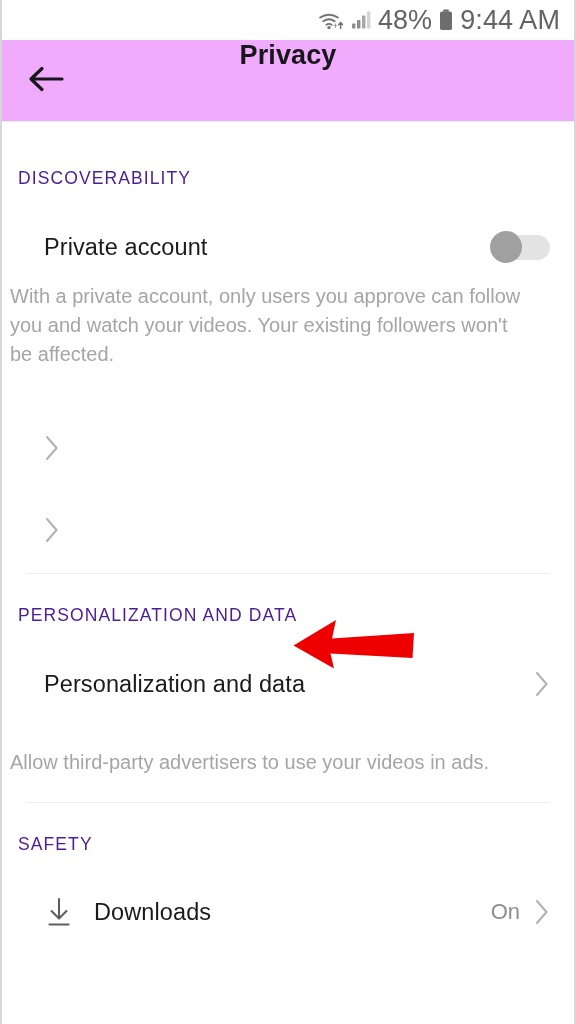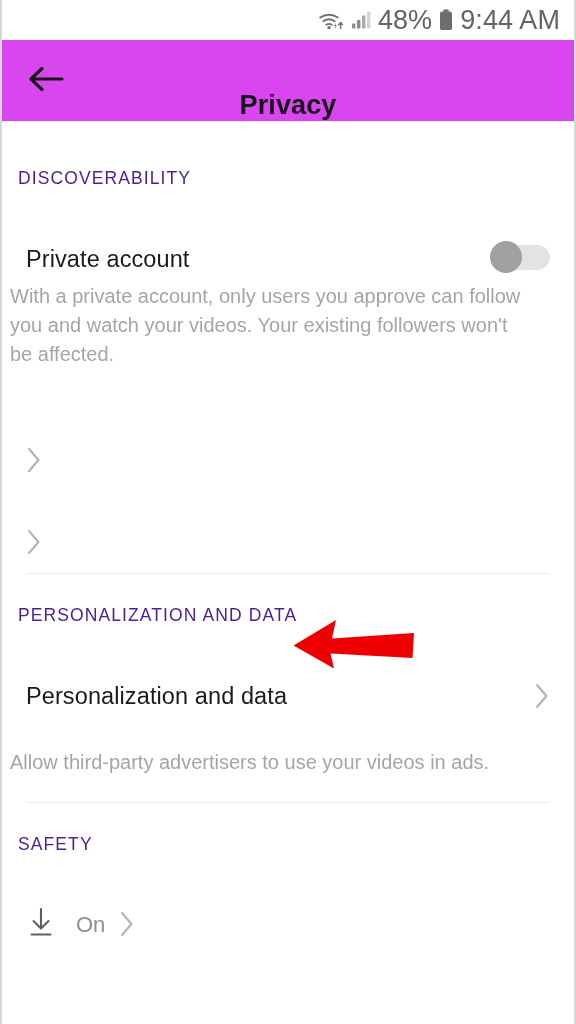--- a/index.html
+++ b/index.html
@@ -34,23 +34,23 @@
     letter-spacing:.1px;
     text-align:right;
   }
   .sb-icon { display:flex; align-items:center; }
 
   
   .header {
     position:relative;
     height:82px;
     display:flex;
-    align-items:flex-end;
+    align-items:flex-start;
     border-bottom:1px solid #ececec;
-    background:#d946ef;
+    background:#f0abfc;
   }
   .back-btn {
     position:absolute;
     left:22px; top:50%;
     transform:translateY(-50%);
     width:44px; height:44px;
     display:flex; align-items:center; justify-content:center;
     cursor:pointer;
   }
   .header-title {
@@ -66,23 +66,24 @@
   .section-title {
     font-size:17.5px;
     color:#4c1d95;
     letter-spacing:1.1px;
     padding:0 16px;
     font-weight:normal;
   }
 
   .row {
     display:flex;
-    align-items:flex-end;
+    align-items:center;
     padding:0 24px;
     min-height:52px;
+    margin-left:18px;
   }
   .row-label {
     font-size:23.5px;
     color:#1b1b1d;
     flex:1;
     letter-spacing:.1px;
   }
   .row-icon {
     width:38px;
     display:flex;
@@ -250,20 +251,21 @@
   <div style="height:31px"></div>
   <div class="section-title">SAFETY</div>
 
   <div style="height:31px"></div>
   <div class="row">
     <span class="row-icon">
       <svg width="30" height="32" viewBox="0 0 30 32">
         <path d="M15 3 V22 M7.5 15 L15 22.5 L22.5 15 M5.5 28.5 H24.5" stroke="#5e5e5e" stroke-width="2.1" fill="none" stroke-linecap="round" stroke-linejoin="round"></path>
       </svg>
     </span>
+    <div class="row-label">Downloads</div>
     <div class="row-value">On</div>
     <span class="chevron">
       <svg width="16" height="28" viewBox="0 0 16 28">
         <path d="M3 3 L12.5 14 L3 25" stroke="#b3b3b3" stroke-width="2.1" fill="none" stroke-linecap="round" stroke-linejoin="round"></path>
       </svg>
     </span>
   </div>
 
   <div style="height:30px"></div>
   <div class="row">

